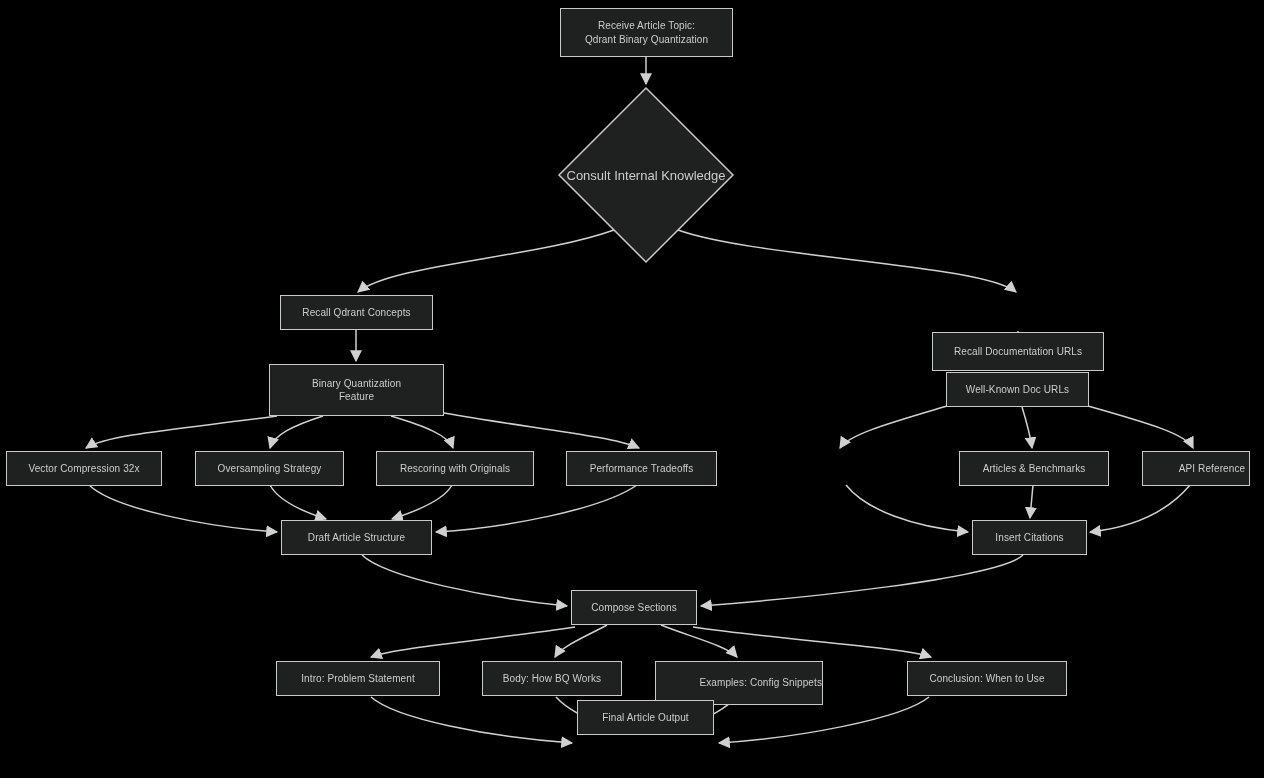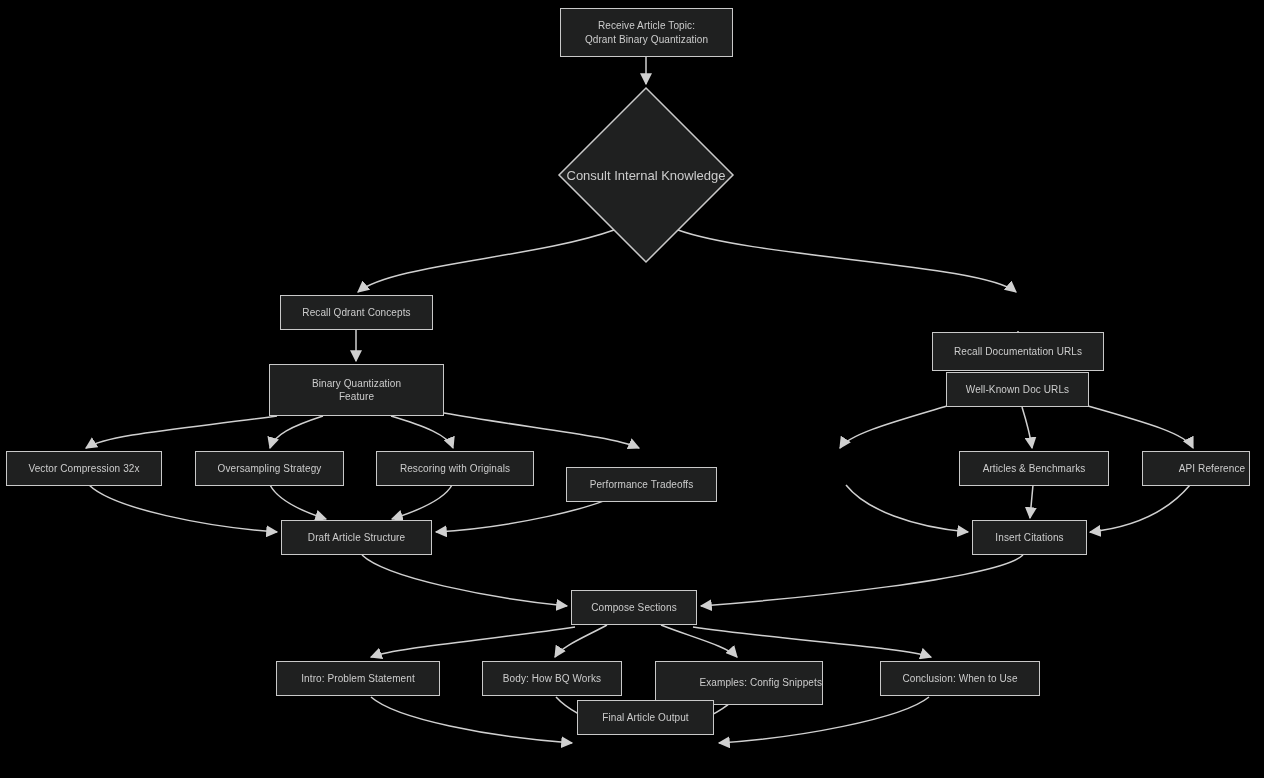--- a/index.html
+++ b/index.html
@@ -98,21 +98,21 @@
   </div>
 
   <div class="node" style="left:195px;top:451px;width:149px;height:35px;">
     <div class="nline">Oversampling Strategy</div>
   </div>
 
   <div class="node" style="left:376px;top:451px;width:158px;height:35px;">
     <div class="nline">Rescoring with Originals</div>
   </div>
 
-  <div class="node" style="left:566px;top:451px;width:151px;height:35px;margin-top:16px;">
+  <div class="node" style="left:566px;top:451px;width:151px;height:35px;">
     <div class="nline">Performance Tradeoffs</div>
   </div>
 
 
   <div class="node" style="left:959px;top:451px;width:150px;height:35px;">
     <div class="nline">Articles &amp; Benchmarks</div>
   </div>
 
   <div class="node" style="left:1142px;top:451px;width:108px;height:35px;padding-left:32px;">
     <div class="nline">API Reference</div>
@@ -135,21 +135,21 @@
   </div>
 
   <div class="node" style="left:482px;top:661px;width:140px;height:35px;">
     <div class="nline">Body: How BQ Works</div>
   </div>
 
   <div class="node" style="left:655px;top:661px;width:168px;height:44px;align-items:flex-end;">
     <div class="nline">Examples: Config Snippets</div>
   </div>
 
-  <div class="node" style="left:880px;top:661px;width:160px;height:35px;">
+  <div class="node" style="left:907px;top:661px;width:160px;height:35px;">
     <div class="nline">Conclusion: When to Use</div>
   </div>
 
   <div class="node" style="left:577px;top:700px;width:137px;height:35px;">
     <div class="nline">Final Article Output</div>
   </div>
 
 </div>
 
 </body></html>

